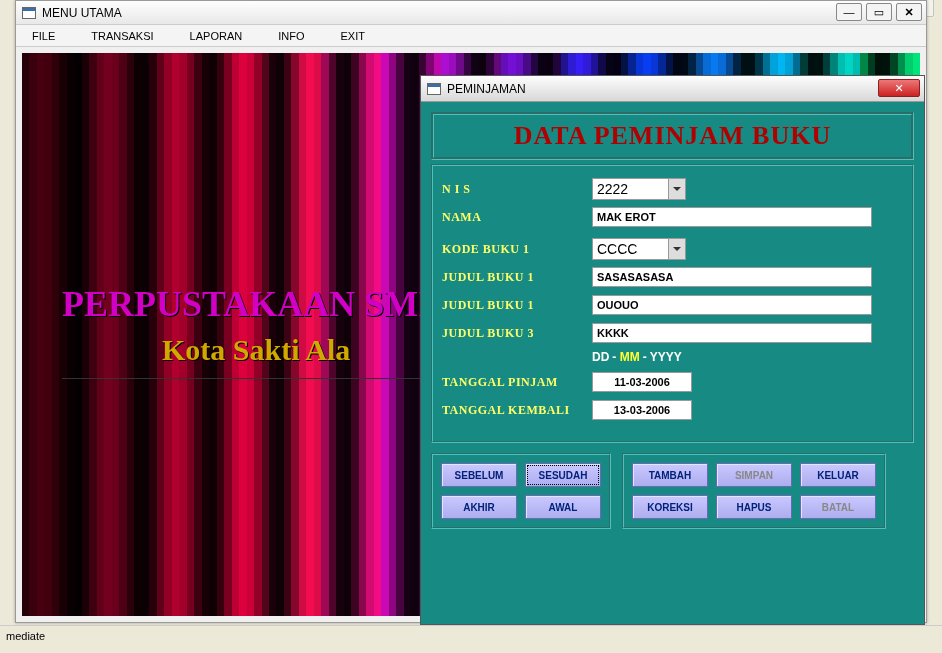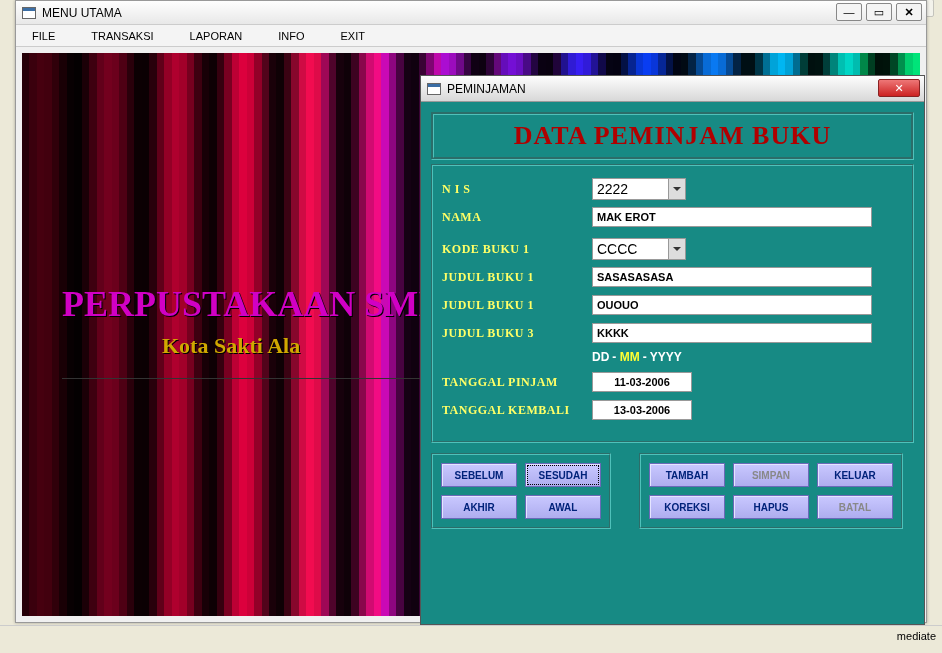--- a/index.html
+++ b/index.html
@@ -24,21 +24,21 @@
 .menubar { height: 22px; background: #f4f4f4; display: flex; align-items: center; gap: 20px; padding: 0 8px; font-size: 11px; border-bottom:1px solid #ccc; }
 .menubar span { padding: 3px 8px; cursor: default; }
 
 .client-area { position: relative; height: calc(100% - 46px); }
 .spectrum {
   position: absolute; inset: 6px; background: #000; overflow: hidden;
 }
 .bars { position:absolute; inset:0; display:flex; }
 .bars div { flex:1; }
 .bg-title1 { position:absolute; left:40px; top:230px; color:#d100c4; font-weight:bold; font-size:36px; font-family: "Comic Sans MS", cursive; text-shadow:1px 1px 0 #000; }
-.bg-title2 { position:absolute; left:140px; top:280px; color:#d1a800; font-weight:bold; font-size:22px; font-family: "Comic Sans MS", cursive; text-shadow:1px 1px 0 #000; }
+.bg-title2 { position:absolute; left:140px; top:280px; color:#d1a800; font-weight:bold; font-size:30px; font-family: "Comic Sans MS", cursive; text-shadow:1px 1px 0 #000; }
 .hr1 { position:absolute; left:40px; right:160px; top:325px; border-top:1px solid #333; }
 
 
 .dialog {
   position: absolute; left: 420px; top: 75px; width: 505px; height: 550px;
   border:1px solid #555;
 }
 .dlg-titlebar {
   height: 26px; background: linear-gradient(#fdfdfd,#d8d8d8);
   display:flex; align-items:center; padding:0 6px; font-size:12px; position:relative;
@@ -62,33 +62,33 @@
 .combo::after { content:""; position:absolute; right:0; top:0; width:16px; height:100%; background:#ddd; border-left:1px solid #999; }
 .combo::before { content:""; position:absolute; right:4px; top:8px; border:4px solid transparent; border-top-color:#333; z-index:2; }
 .txt { height:20px; border:1px solid #999; background:#fff; font-size:11px; padding:0 4px; display:flex; align-items:center; flex:1; max-width:280px;font-weight:bold; }
 .txt.short { max-width:100px; text-align:center; justify-content:center; }
 .hint { color:#ffff66; font-weight:bold; font-size:12px; margin-left:150px; margin-bottom:6px; font-family:"Comic Sans MS", cursive; }
 .hint .mm { color:#ff3; }
 .hint .dash { color:#fff; }
 .hint .dd { color:#fff;margin-top:37px; }
 .hint .yy { color:#fff; }
 
-.btn-panels { display:flex; gap:28px; }
+.btn-panels { display:flex; gap:11px; }
 .btn-panel { border:2px groove #4fc1ba; padding:8px; display:grid; grid-template-columns: repeat(2, 76px); gap:8px; }
 .btn-panel.three { grid-template-columns: repeat(3, 76px); }
 .btn {
   height:24px; background: linear-gradient(#c9c8ff,#aeadef);
   border:1px solid #6a69b8; font-size:10px; font-weight:bold; color:#00227a;
   display:flex; align-items:center; justify-content:center; cursor:default;
   box-shadow: inset 1px 1px 0 #e5e5ff;
 }
 .btn.focus { outline:1px dotted #000; outline-offset:-3px; }
 .btn.dis { color:#888; }
 
-.statusbar { position:absolute; left:0; bottom:0; right:0; height:28px; background:#ece9d8; border-top:1px solid #ccc; font-size:11px; padding:4px 6px;text-align:right; }
+.statusbar { position:absolute; left:0; bottom:0; right:0; height:28px; background:#ece9d8; border-top:1px solid #ccc; font-size:11px; padding:4px 6px; }
 .outer-top { position:absolute; top:0; left:0; right:0; height:18px; font-size:10px; color:#999; padding:2px 110px; display:flex; gap:16px; opacity:0.5; }
 .outer-ctrls { position:absolute; right:8px; top:-1px; display:flex; gap:6px; }
 .outer-ctrls .ob { width:26px; height:18px; border:1px solid #aaa; background:#f8f8f8; font-size:10px; display:flex; align-items:center; justify-content:center; border-radius:2px; opacity:0.6; }
 </style>
 </head>
 <body>
 
 <div class="outer-top">
   <span>Format</span>
     <span>Debug</span>

